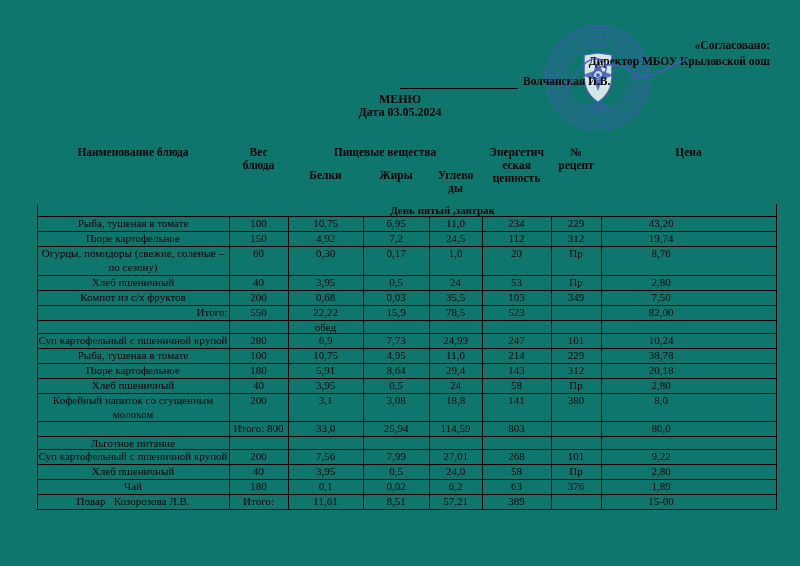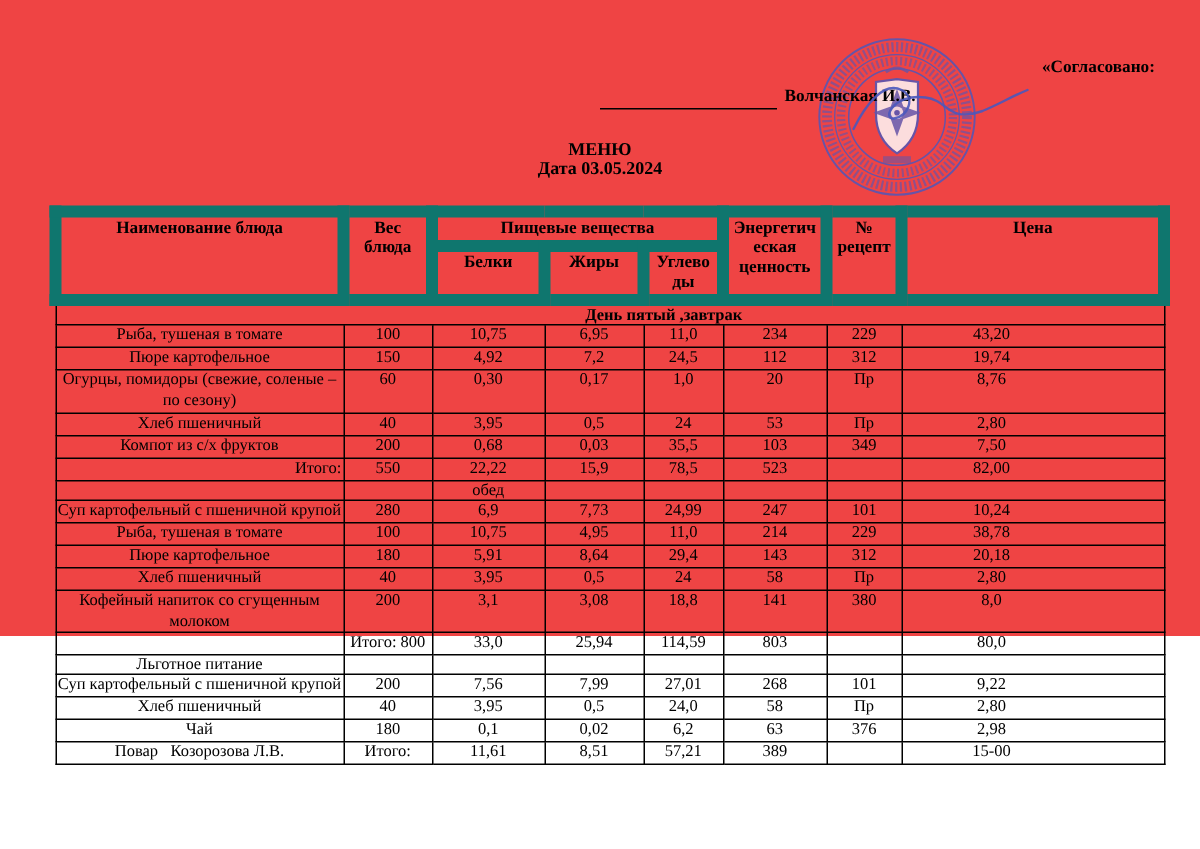--- a/index.html
+++ b/index.html
@@ -1,17 +1,17 @@
 <!DOCTYPE html>
 <html><head>
 <meta charset="utf-8">
 <style>
   html,body{margin:0;padding:0;width:800px;height:566px;background:#fff;overflow:hidden;
     font-family:"Liberation Serif","DejaVu Serif",serif;color:#000;}
-  .page{position:relative;width:800px;height:424px;background:#ef4444;}
+  .page{position:relative;width:800px;height:566px;background:#0f766e;}
 
   
   .approval{position:absolute;top:37px;left:400px;width:370px;text-align:right;
     font-weight:bold;font-size:11.5px;line-height:1.42;}
   .approval .sig-row{display:flex;align-items:flex-end;margin-top:3px;}
   .sig-line{display:inline-block;width:118px;border-bottom:1.3px solid #000;height:11px;margin-right:5px;}
 
   
   .stamp{position:absolute;left:541px;top:22px;width:114px;height:112px;opacity:.82;}
   .scribble{position:absolute;left:567px;top:50px;width:120px;height:42px;}
@@ -47,20 +47,21 @@
       <polygon points="60,40 64.5,52.5 77,57 64.5,61.5 60,74 55.5,61.5 43,57 55.5,52.5" fill="#4a58bd" opacity="0.85" stroke="none"></polygon>
       <circle cx="60" cy="57" r="4.5" fill="#ffffff" stroke="none" opacity="0.9"></circle>
       <circle cx="60" cy="57" r="2" fill="#4a58bd" stroke="none"></circle>
       <path d="M52,28 q8,-6 16,0" stroke-width="2" opacity="0.8"></path>
       <rect x="50" y="88" width="20" height="5" fill="#4a58bd" opacity="0.6" stroke="none"></rect>
     </g>
   </svg>
 
   <div class="approval">
     <div>«Согласовано:</div>
+    <div>Директор МБОУ Крыловской оош</div>
     <div class="sig-row">
       <span class="sig-line"></span>
       <span>Волчанская И.В.</span>
     </div>
   </div>
 
   <svg class="scribble" viewBox="0 0 120 42">
     <path d="M2,36 C10,20 22,4 34,10 C44,15 38,28 29,29 C21,30 28,12 50,15 C66,17 64,32 88,24 C98,20 108,14 118,10" fill="none" stroke="#4a58bd" stroke-width="1.6" stroke-linecap="round" opacity="0.9"></path>
   </svg>
 
@@ -260,21 +261,21 @@
           <td>2,80</td>
         </tr>
         <tr>
           <td>Чай</td>
           <td>180</td>
           <td>0,1</td>
           <td>0,02</td>
           <td>6,2</td>
           <td>63</td>
           <td>376</td>
-          <td>2,98</td>
+          <td>1,89</td>
         </tr>
         <tr>
           <td>Повар&nbsp;&nbsp; Козорозова Л.В.</td>
           <td>Итого:</td>
           <td>11,61</td>
           <td>8,51</td>
           <td>57,21</td>
           <td>389</td>
           <td></td>
           <td>15-00</td>

